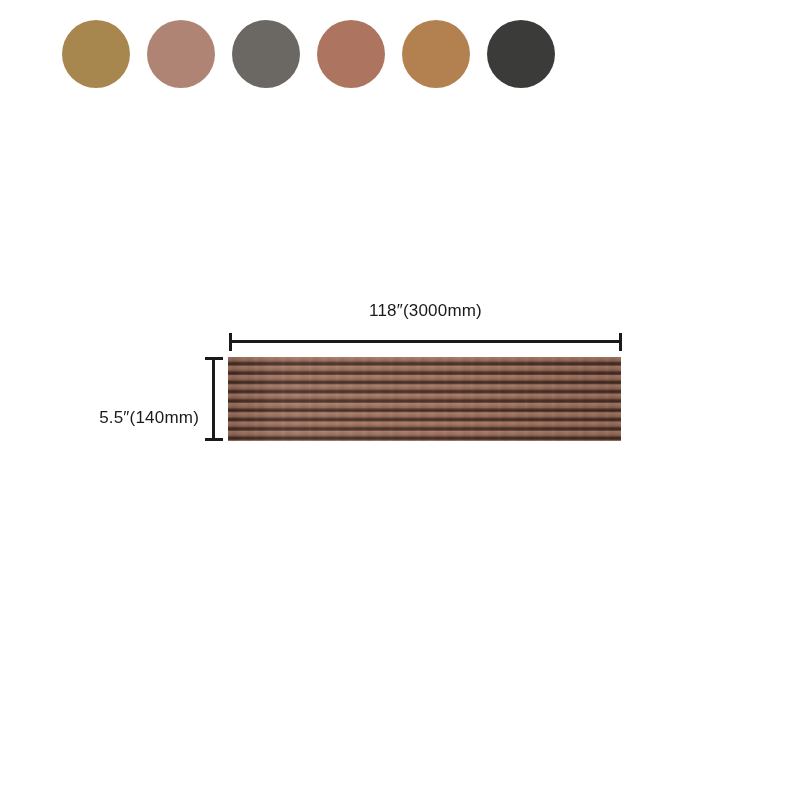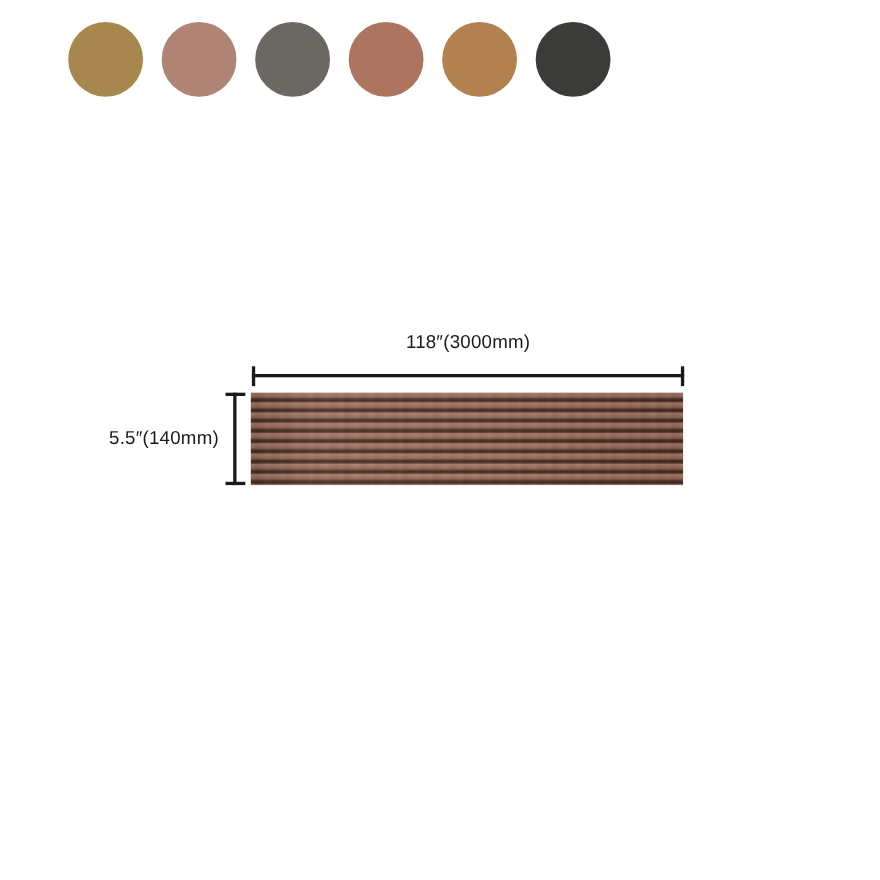--- a/index.html
+++ b/index.html
@@ -106,21 +106,21 @@
     width: 18px;
     height: 3px;
     background: #1a1a1a;
   }
   #height-dimension .cap.top    { top: 0; }
   #height-dimension .cap.bottom { bottom: 0; }
 
   #height-label {
     position: absolute;
     right: 601px;      
-    top: 389px;
+    top: 408px;
     text-align: left;
     font-size: 17px;
     color: #1a1a1a;
     letter-spacing: 0.2px;
     white-space: nowrap;
   }
 
   
   #board {
     position: absolute;

